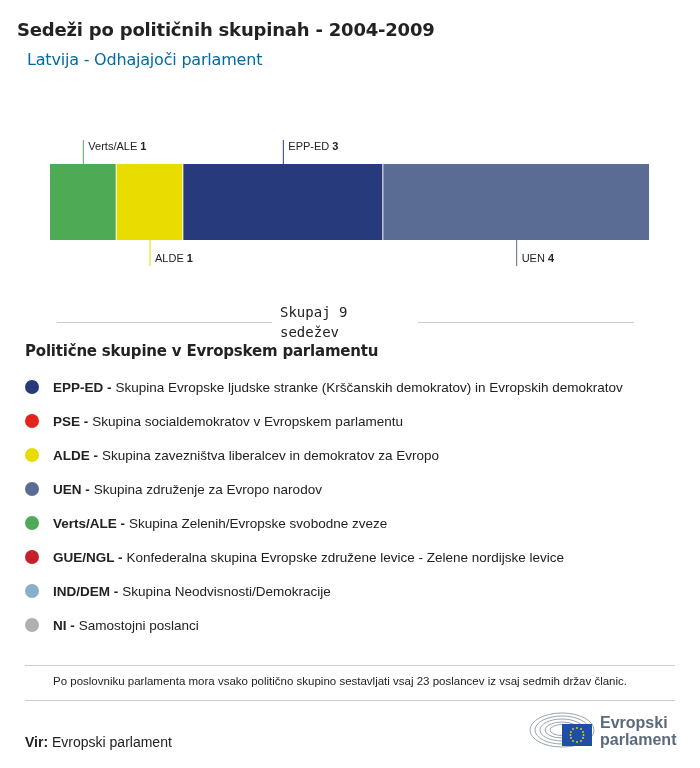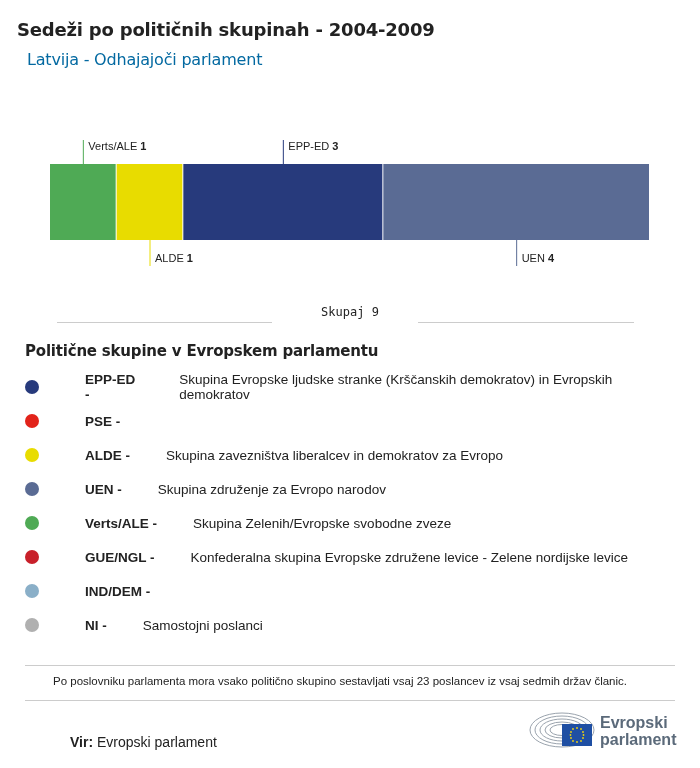--- a/index.html
+++ b/index.html
@@ -2,31 +2,31 @@
 <html><head>
 <meta charset="utf-8">
 <style>
   html, body { margin:0; padding:0; background:#fff; }
   body { width:700px; height:768px; position:relative; overflow:hidden;
          font-family:"DejaVu Sans", sans-serif; color:#222; }
   .title { position:absolute; left:17px; top:19px; font-size:18px; font-weight:bold; color:#222; letter-spacing:-0.2px; }
   .subtitle { position:absolute; left:27px; top:50px; font-size:16px; color:#0369a1; letter-spacing:-0.2px; }
   #chart { position:absolute; left:0; top:130px; width:700px; height:150px; }
   .bar-label { font-family:"Liberation Sans", sans-serif; font-size:11px; fill:#222; }
-  .total { position:absolute; left:280px; top:302px; width:140px; text-align:center;
-           font-family:"DejaVu Sans Mono", monospace; font-size:12px; line-height:20px; color:#222; }
+  .total { position:absolute; left:280px; top:302px; width:140px; text-align:left;
+           font-family:"DejaVu Sans Mono", monospace; font-size:14px; line-height:20px; color:#222; }
   .hr { position:absolute; height:1px; background:#ccc; }
   .legend-title { position:absolute; left:25px; top:342px; font-size:15px; font-weight:bold; color:#222; letter-spacing:-0.2px; }
   .legend { position:absolute; left:25px; top:370px; width:660px; }
-  .legend-item { height:34px; display:flex; align-items:center; font-family:"Liberation Sans", sans-serif; font-size:13.5px; color:#222;gap:32px; }
+  .legend-item { height:34px; display:flex; align-items:center; font-family:"Liberation Sans", sans-serif; font-size:13.5px; color:#222; }
   .dot { width:14px; height:14px; border-radius:50%; margin-right:14px; flex:none; }
   .abbr { font-weight:bold; margin-right:4px; }
   .note { position:absolute; left:25px; top:675px; font-family:"Liberation Sans", sans-serif; font-size:11.5px; color:#222;padding-left:28px; }
   .source { position:absolute; left:25px; top:734px; font-family:"Liberation Sans", sans-serif; font-size:14px; color:#222; }
-  .source b { font-weight:bold;margin-left:45px; }
+  .source b { font-weight:bold; }
   .logo { position:absolute; left:528px; top:708px; width:160px; height:44px; }
   .logo-text { position:absolute; left:72px; top:6px; font-family:"Liberation Sans", sans-serif; font-size:16px; line-height:17px; color:#5b6a7a; font-weight:bold; }
 </style>
 </head>
 <body>
 
 <div class="title">Sedeži po političnih skupinah - 2004-2009</div>
 <div class="subtitle">Latvija - Odhajajoči parlament</div>
 
 <svg id="chart" xmlns="http://www.w3.org/2000/svg">
@@ -40,33 +40,35 @@
     <line x1="283.33333333333337" x2="283.33333333333337" y1="10" y2="34" stroke="#273a7c" stroke-width="1"></line>
     <text x="288.33333333333337" y="20" class="bar-label"><tspan>EPP-ED </tspan><tspan font-weight="bold">3</tspan></text>
     <rect x="383.33333333333337" y="34" width="265.6666666666667" height="76" fill="#5a6b94"></rect>
     <line x1="516.6666666666667" x2="516.6666666666667" y1="110" y2="136" stroke="#5a6b94" stroke-width="1"></line>
     <text x="521.6666666666667" y="132" class="bar-label"><tspan>UEN </tspan><tspan font-weight="bold">4</tspan></text>
   </svg>
 
 <div class="hr" style="left:57px; top:322px; width:215px;"></div>
 <div class="total">
   <div>Skupaj 9</div>
+  <div>sedežev</div>
 </div>
 <div class="hr" style="left:418px; top:322px; width:216px;"></div>
 
 <div class="legend-title">Politične skupine v Evropskem parlamentu</div>
 <div class="legend">
     <div class="legend-item">
       <span class="dot" style="background: rgb(39, 58, 124);"></span>
       <span class="abbr">EPP-ED -</span>
       <span>Skupina Evropske ljudske stranke (Krščanskih demokratov) in Evropskih demokratov</span>
     </div>
     <div class="legend-item">
       <span class="dot" style="background: rgb(226, 35, 26);"></span>
       <span class="abbr">PSE -</span>
+      <span>Skupina socialdemokratov v Evropskem parlamentu</span>
     </div>
     <div class="legend-item">
       <span class="dot" style="background: rgb(232, 220, 0);"></span>
       <span class="abbr">ALDE -</span>
       <span>Skupina zavezništva liberalcev in demokratov za Evropo</span>
     </div>
     <div class="legend-item">
       <span class="dot" style="background: rgb(90, 107, 148);"></span>
       <span class="abbr">UEN -</span>
       <span>Skupina združenje za Evropo narodov</span>
@@ -77,20 +79,21 @@
       <span>Skupina Zelenih/Evropske svobodne zveze</span>
     </div>
     <div class="legend-item">
       <span class="dot" style="background: rgb(200, 32, 42);"></span>
       <span class="abbr">GUE/NGL -</span>
       <span>Konfederalna skupina Evropske združene levice - Zelene nordijske levice</span>
     </div>
     <div class="legend-item">
       <span class="dot" style="background: rgb(138, 175, 200);"></span>
       <span class="abbr">IND/DEM -</span>
+      <span>Skupina Neodvisnosti/Demokracije</span>
     </div>
     <div class="legend-item">
       <span class="dot" style="background: rgb(176, 176, 176);"></span>
       <span class="abbr">NI -</span>
       <span>Samostojni poslanci</span>
     </div>
   </div>
 
 <div class="hr" style="left:25px; top:665px; width:650px;"></div>
 <div class="note">Po poslovniku parlamenta mora vsako politično skupino sestavljati vsaj 23 poslancev iz vsaj sedmih držav članic.</div>

